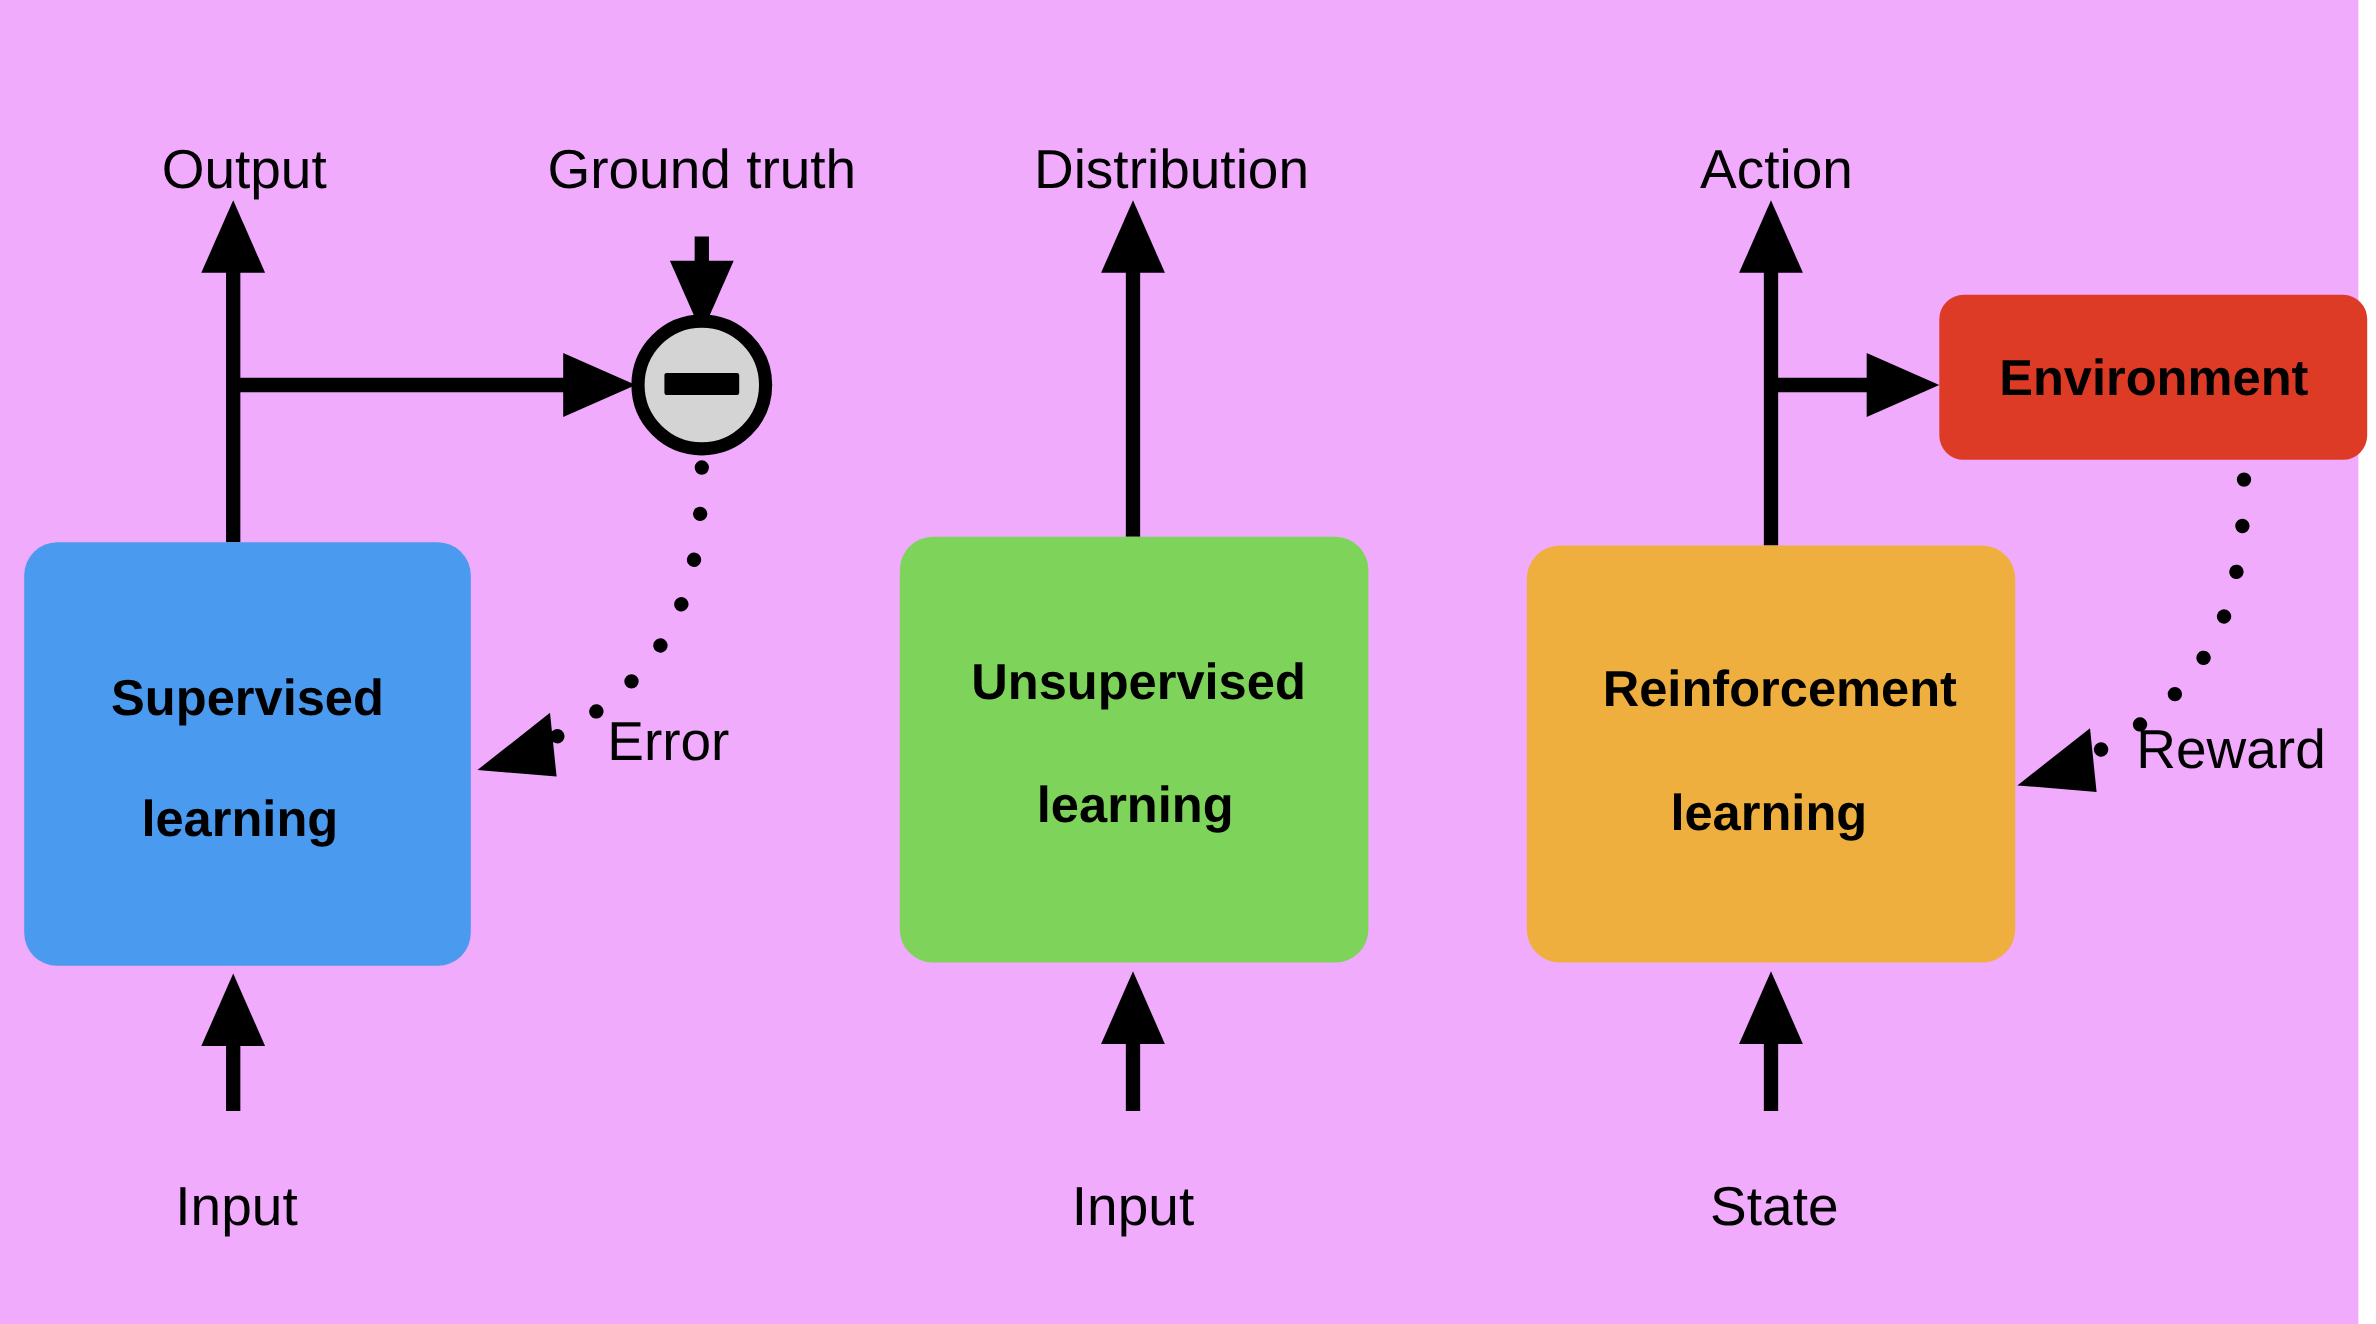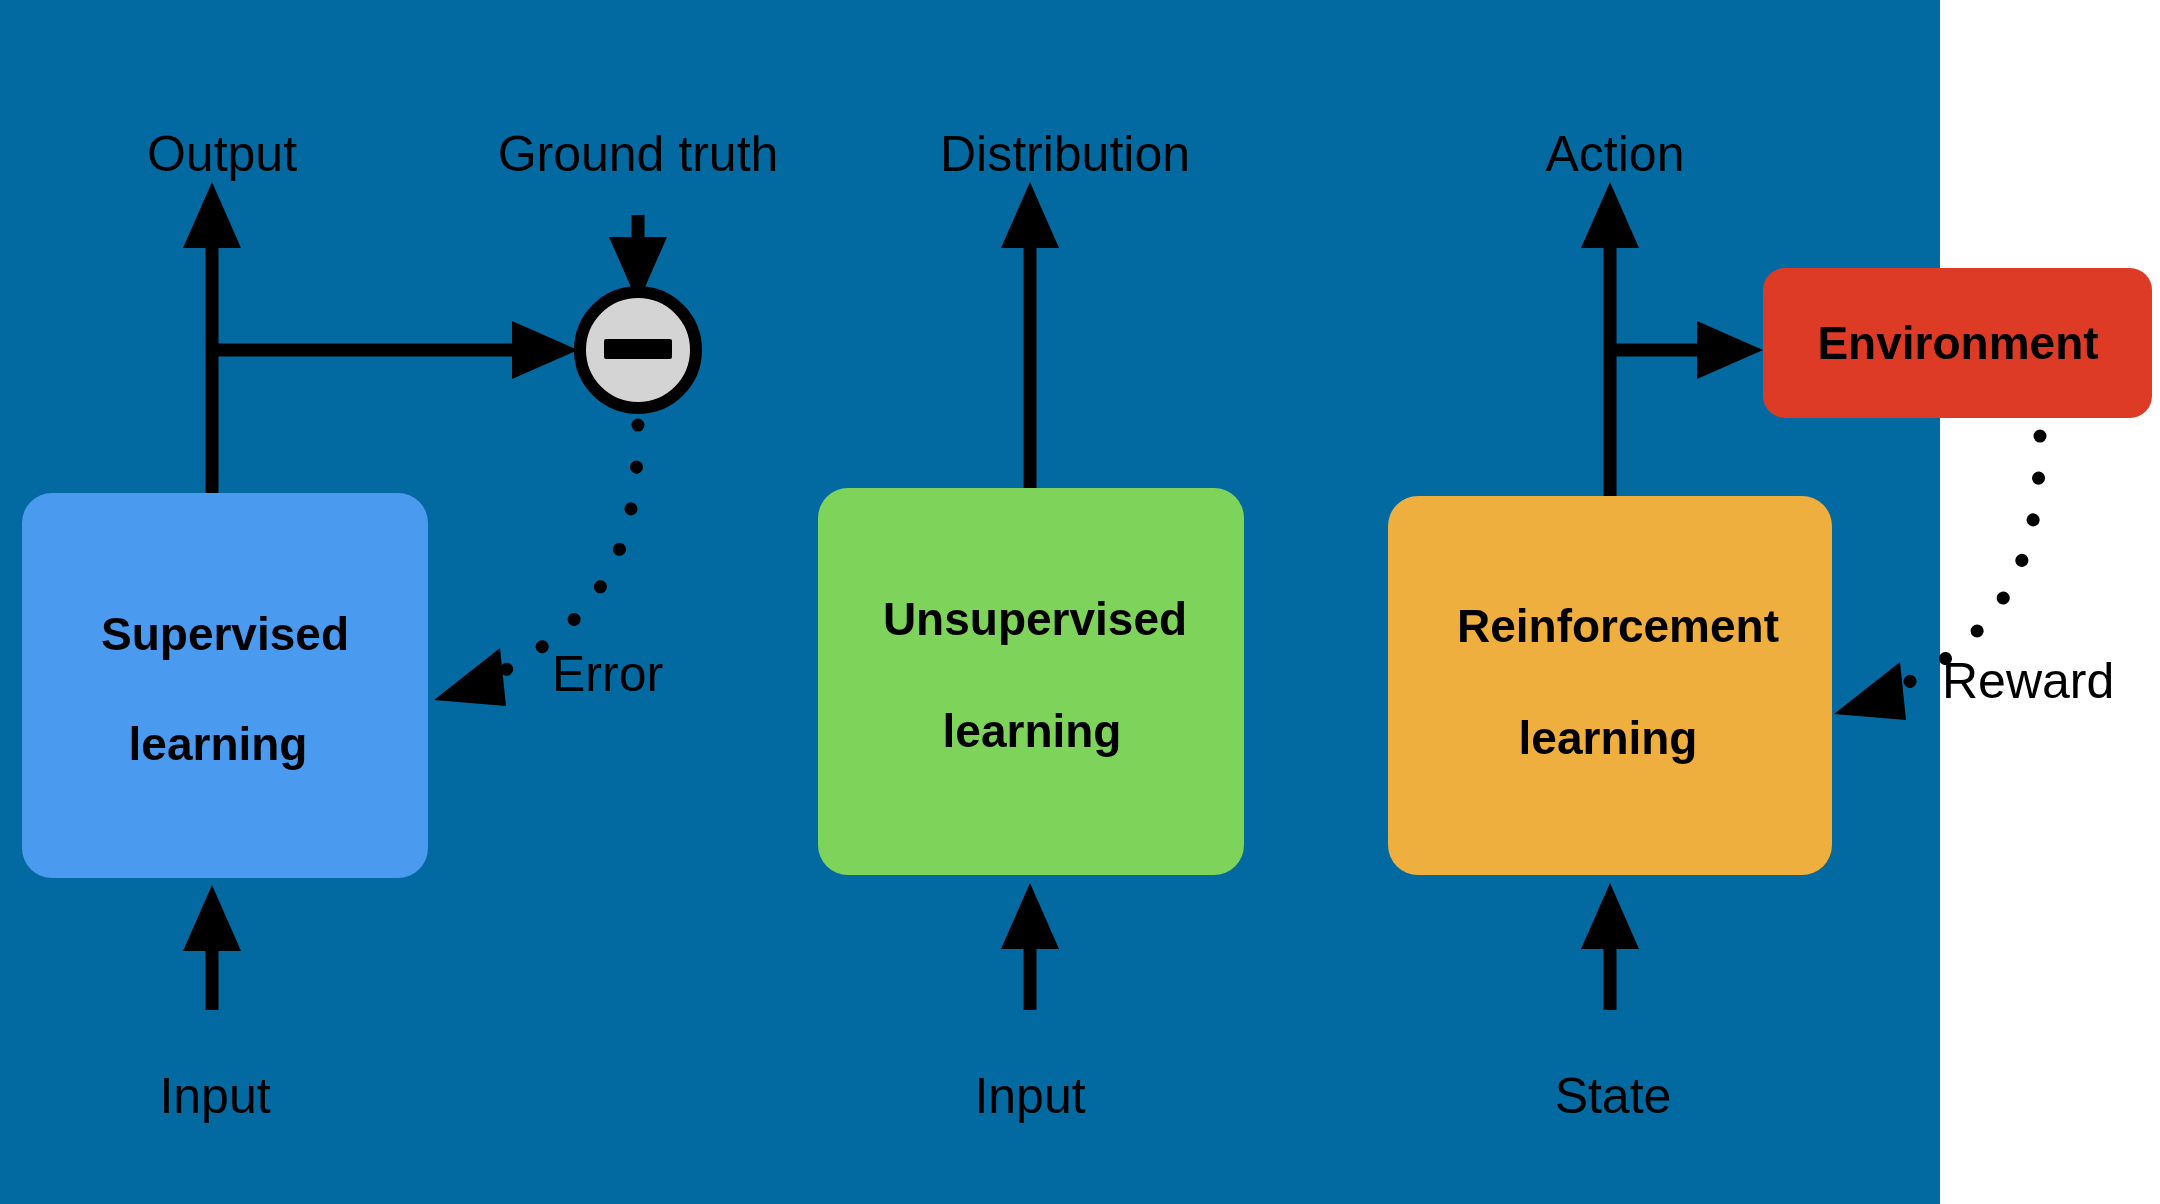--- a/index.html
+++ b/index.html
@@ -8,23 +8,23 @@
     background: #ffffff;
   }
   body {
     width: 2160px;
     height: 1204px;
     overflow: hidden;
     font-family: "Liberation Sans", sans-serif;
   }
   #stage {
     position: relative;
-    width: 1940px;
+    width: 2144px;
     height: 1204px;
-    background: #0369a1;
+    background: #f0abfc;
   }
   svg.diagram {
     position: absolute;
     top: 0;
     left: 0;
     width: 2160px;
     height: 1204px;
   }
   .box-label {
     font-family: "Liberation Sans", sans-serif;

